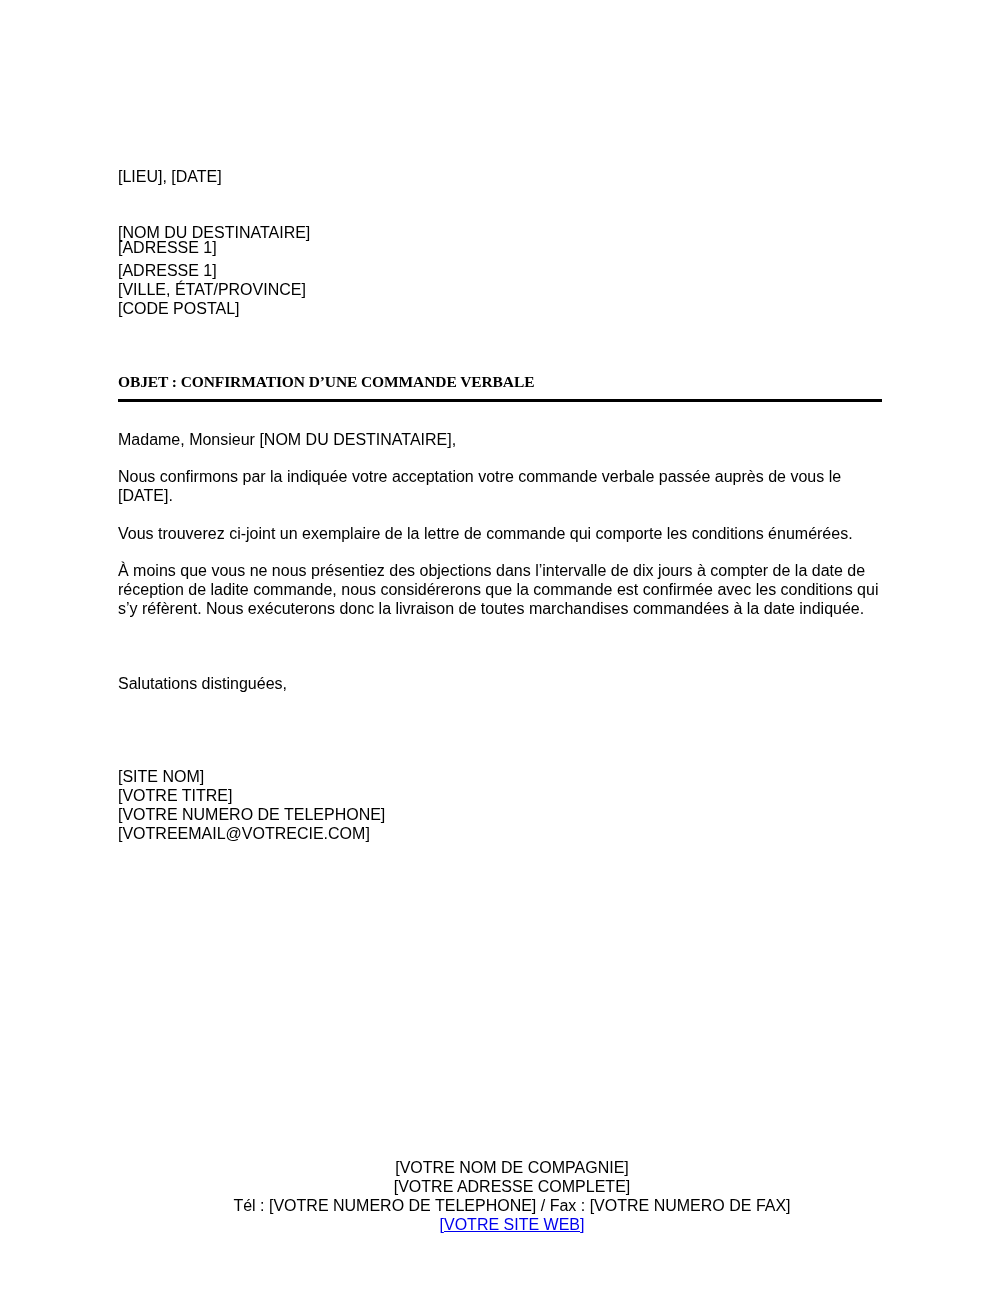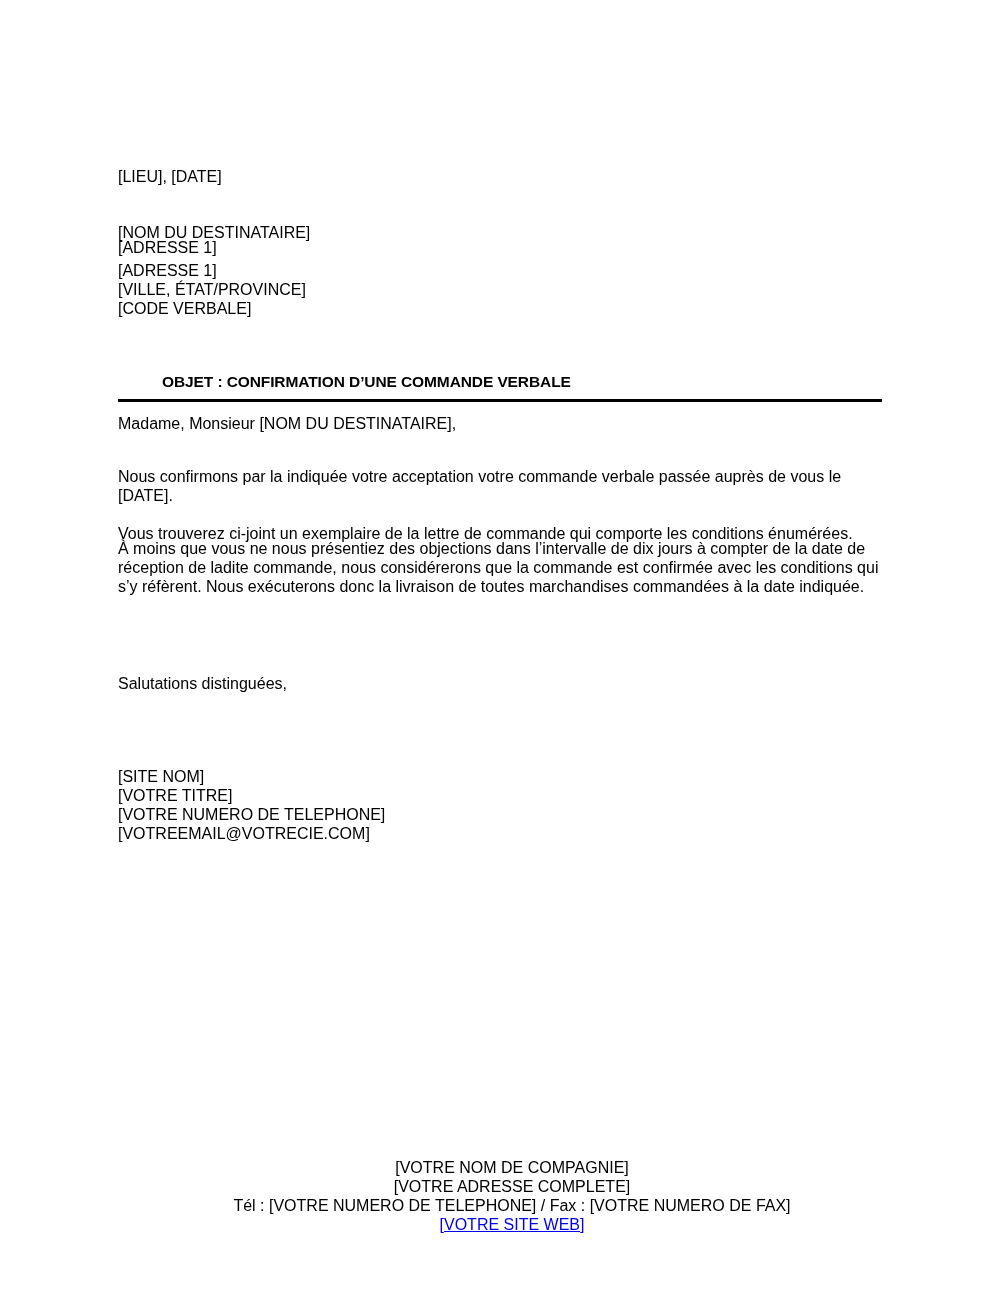--- a/index.html
+++ b/index.html
@@ -1,45 +1,45 @@
 <!DOCTYPE html>
 <html><head>
 <meta charset="utf-8">
 <style>
   html, body { margin: 0; padding: 0; background: #ffffff; }
   body { width: 1000px; height: 1290px; position: relative; overflow: hidden;
          font-family: "Liberation Sans", sans-serif; color: #000; font-size: 16px; }
   .line { position: absolute; left: 118px; white-space: nowrap; line-height: 19px; }
   .para { position: absolute; left: 118px; width: 770px; line-height: 19px; }
   .subject { position: absolute; left: 118px; top: 373px; font-weight: bold; font-size: 15.5px;
-             font-family: Liberation Sans, sans-serif; letter-spacing: -0.1px; margin-left: 44px; }
+             font-family: Liberation Serif, serif; letter-spacing: -0.1px; }
   .rule { position: absolute; left: 118px; top: 399px; width: 764px; height: 3px; background: #000; }
   .footer { position: absolute; left: 12px; width: 1000px; text-align: center; line-height: 19px; }
   .footer a { color: #0000ee; text-decoration: underline; }
 </style>
 </head>
 <body>
 
 <div>
   <div class="line" style="top:167px">[LIEU], [DATE]</div>
 
   <div class="line" style="top:223px">[NOM DU DESTINATAIRE]</div>
   <div class="line" style="top:238px">[ADRESSE 1]</div>
   <div class="line" style="top:261px">[ADRESSE 1]</div>
   <div class="line" style="top:280px">[VILLE, ÉTAT/PROVINCE]</div>
-  <div class="line" style="top:299px">[CODE VERBALE]</div>
+  <div class="line" style="top:299px">[CODE POSTAL]</div>
 
   <div class="subject">OBJET : CONFIRMATION D’UNE COMMANDE VERBALE</div>
   <div class="rule"></div>
 
-  <div class="line" style="top:414px">Madame, Monsieur [NOM DU DESTINATAIRE],</div>
+  <div class="line" style="top:430px">Madame, Monsieur [NOM DU DESTINATAIRE],</div>
 
   <div class="para" style="top:467px; width:750px">Nous confirmons par la indiquée votre acceptation votre commande verbale passée auprès de vous le [DATE].</div>
   <div class="para" style="top:524px">Vous trouverez ci-joint un exemplaire de la lettre de commande qui comporte les conditions énumérées.</div>
-  <div class="para" style="top:539px; width:768px">À moins que vous ne nous présentiez des objections dans l’intervalle de dix jours à compter de la date de réception de ladite commande, nous considérerons que la commande est confirmée avec les conditions qui s’y réfèrent. Nous exécuterons donc la livraison de toutes marchandises commandées à la date indiquée.</div>
+  <div class="para" style="top:561px; width:768px">À moins que vous ne nous présentiez des objections dans l’intervalle de dix jours à compter de la date de réception de ladite commande, nous considérerons que la commande est confirmée avec les conditions qui s’y réfèrent. Nous exécuterons donc la livraison de toutes marchandises commandées à la date indiquée.</div>
 
   <div class="line" style="top:674px">Salutations distinguées,</div>
 
   <div class="line" style="top:767px">[SITE NOM]</div>
   <div class="line" style="top:786px">[VOTRE TITRE]</div>
   <div class="line" style="top:805px">[VOTRE NUMERO DE TELEPHONE]</div>
   <div class="line" style="top:824px">[VOTREEMAIL@VOTRECIE.COM]</div>
 </div>
 
 <div>

